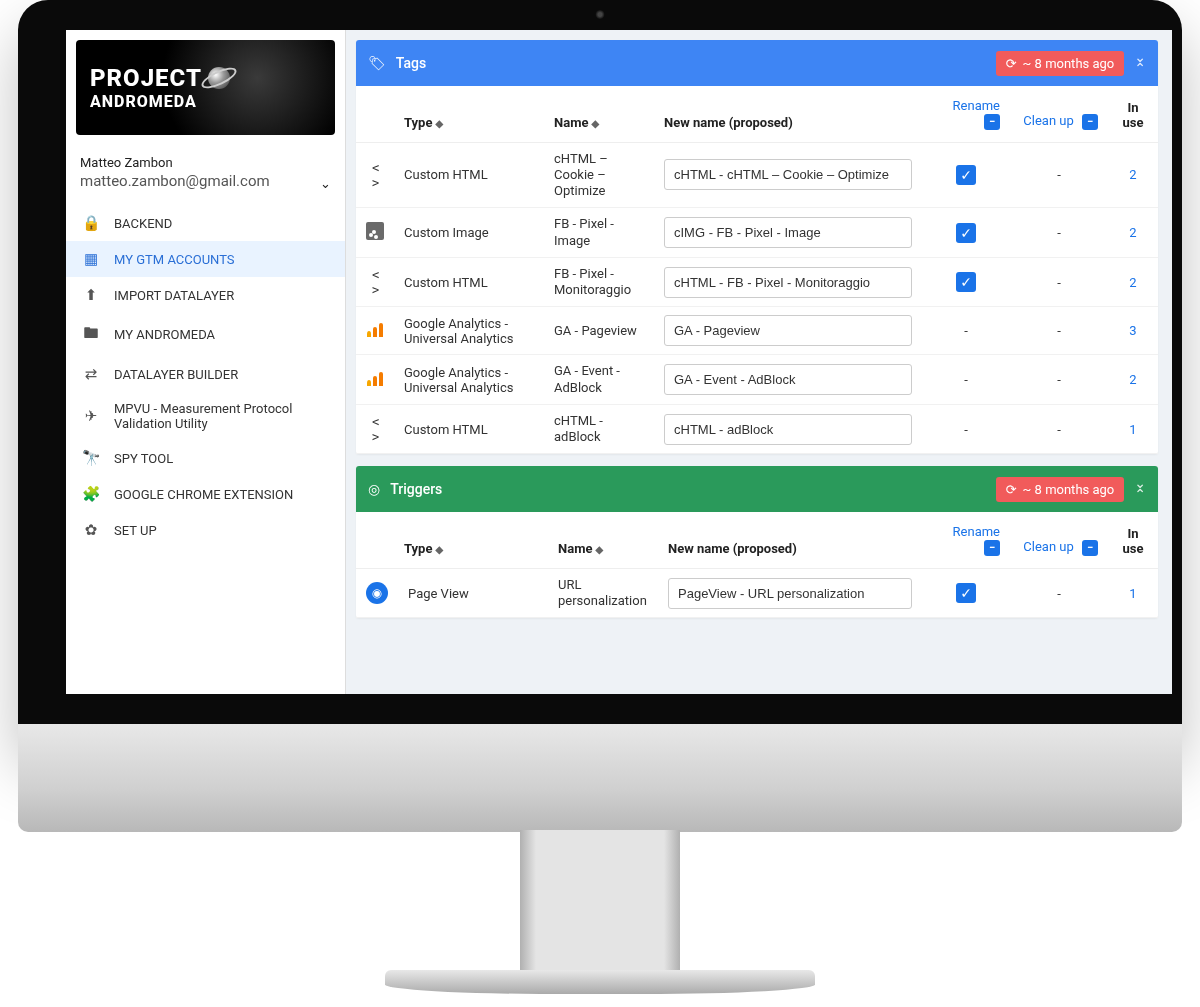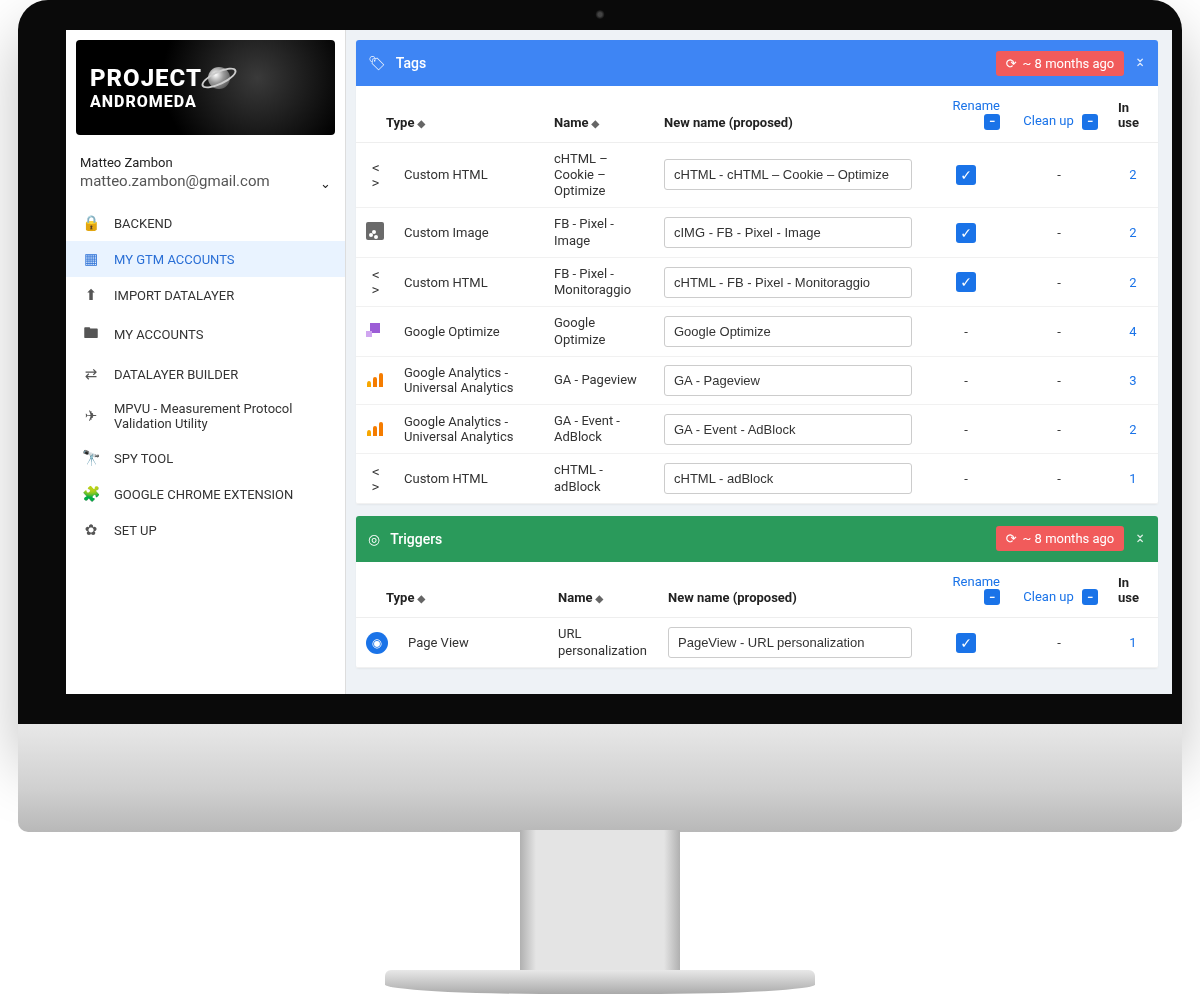--- a/index.html
+++ b/index.html
@@ -119,26 +119,26 @@
   font-size:13px; display:flex; align-items:center; gap:6px;
 }
 .collapse-toggle { color:#fff; font-size:14px; line-height:0.8; text-align:center; }
 .collapse-toggle div { opacity:0.85; }
 
 .tbl { width:100%; border-collapse:collapse; }
 .tbl thead th {
   font-size:13px; font-weight:700; color:#222; text-align:left;
   padding:12px 10px; border-bottom:1px solid #eee; vertical-align:bottom;
 }
-.tbl thead th.th-type { width:150px; padding-left:30px; }
+.tbl thead th.th-type { width:150px; padding-left:48px; }
 .tbl thead th.th-name { width:110px; }
 .tbl thead th.th-newname { }
 .tbl thead th.th-rename { width:88px; text-align:right; }
 .tbl thead th.th-cleanup { width:98px; text-align:right; }
-.tbl thead th.th-inuse { width:50px; text-align:left;margin-top:28px; }
+.tbl thead th.th-inuse { width:50px; text-align:center;margin-top:28px; }
 .th-link { color:#1a73e8; font-weight:400; }
 .th-chk {
   display:inline-flex; width:16px; height:16px; background:#1a73e8;
   border-radius:3px; color:#fff; align-items:center; justify-content:center;
   font-size:11px; margin-left:5px; vertical-align:middle;
 }
 .sort-arrows { font-size:10px; color:#666; margin-left:3px; }
 
 .tbl tbody tr { border-bottom:1px solid #f1f1f1; }
 .tbl tbody td { padding:8px 10px; font-size:13px; color:#333; vertical-align:middle; }
@@ -204,21 +204,21 @@
               <li class="nav-item active">
                 <span class="nav-icon">▦</span>
                 <span class="nav-label">MY GTM ACCOUNTS</span>
               </li>
               <li class="nav-item">
                 <span class="nav-icon">⬆</span>
                 <span class="nav-label">IMPORT DATALAYER</span>
               </li>
               <li class="nav-item">
                 <span class="nav-icon">🖿</span>
-                <span class="nav-label">MY ACCOUNTS</span>
+                <span class="nav-label">MY ANDROMEDA</span>
               </li>
               <li class="nav-item">
                 <span class="nav-icon">⇄</span>
                 <span class="nav-label">DATALAYER BUILDER</span>
               </li>
               <li class="nav-item">
                 <span class="nav-icon">✈</span>
                 <span class="nav-label">MPVU - Measurement Protocol Validation Utility</span>
               </li>
               <li class="nav-item">
@@ -302,29 +302,20 @@
                   <tr>
                     <td class="td-icon"><span class="icon-code"></span></td>
                     <td class="td-type">Custom HTML</td>
                     <td class="td-name">FB - Pixel - Monitoraggio</td>
                     <td class="td-input"><input value="cHTML - FB - Pixel - Monitoraggio" style=""></td>
                     <td class="td-rename"><span class="chk">✓</span></td>
                     <td class="td-cleanup">-</td>
                     <td class="td-inuse"><a href="#">2</a></td>
                   </tr>
                   <tr>
-                    <td class="td-icon"><span class="icon-opt"></span></td>
-                    <td class="td-type">Google Optimize</td>
-                    <td class="td-name">Google Optimize</td>
-                    <td class="td-input"><input value="Google Optimize" style=""></td>
-                    <td class="td-rename">-</td>
-                    <td class="td-cleanup">-</td>
-                    <td class="td-inuse"><a href="#">4</a></td>
-                  </tr>
-                  <tr>
                     <td class="td-icon"><span class="icon-ga">
                         <span></span>
                         <span></span>
                         <span></span>
                       </span></td>
                     <td class="td-type">Google Analytics - Universal Analytics</td>
                     <td class="td-name">GA - Pageview</td>
                     <td class="td-input"><input value="GA - Pageview" style=""></td>
                     <td class="td-rename">-</td>
                     <td class="td-cleanup">-</td>

